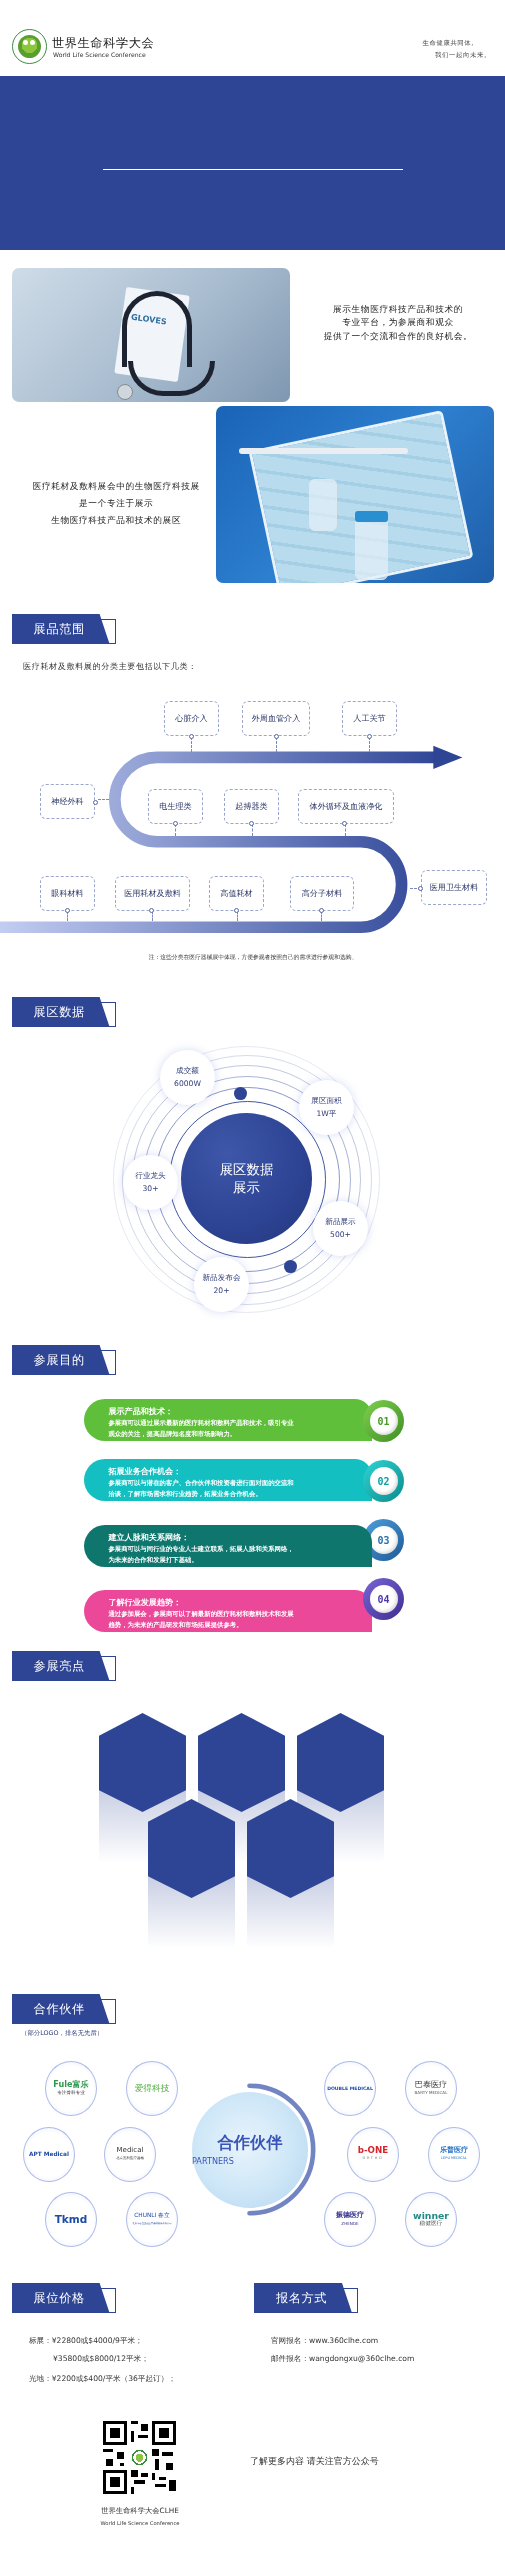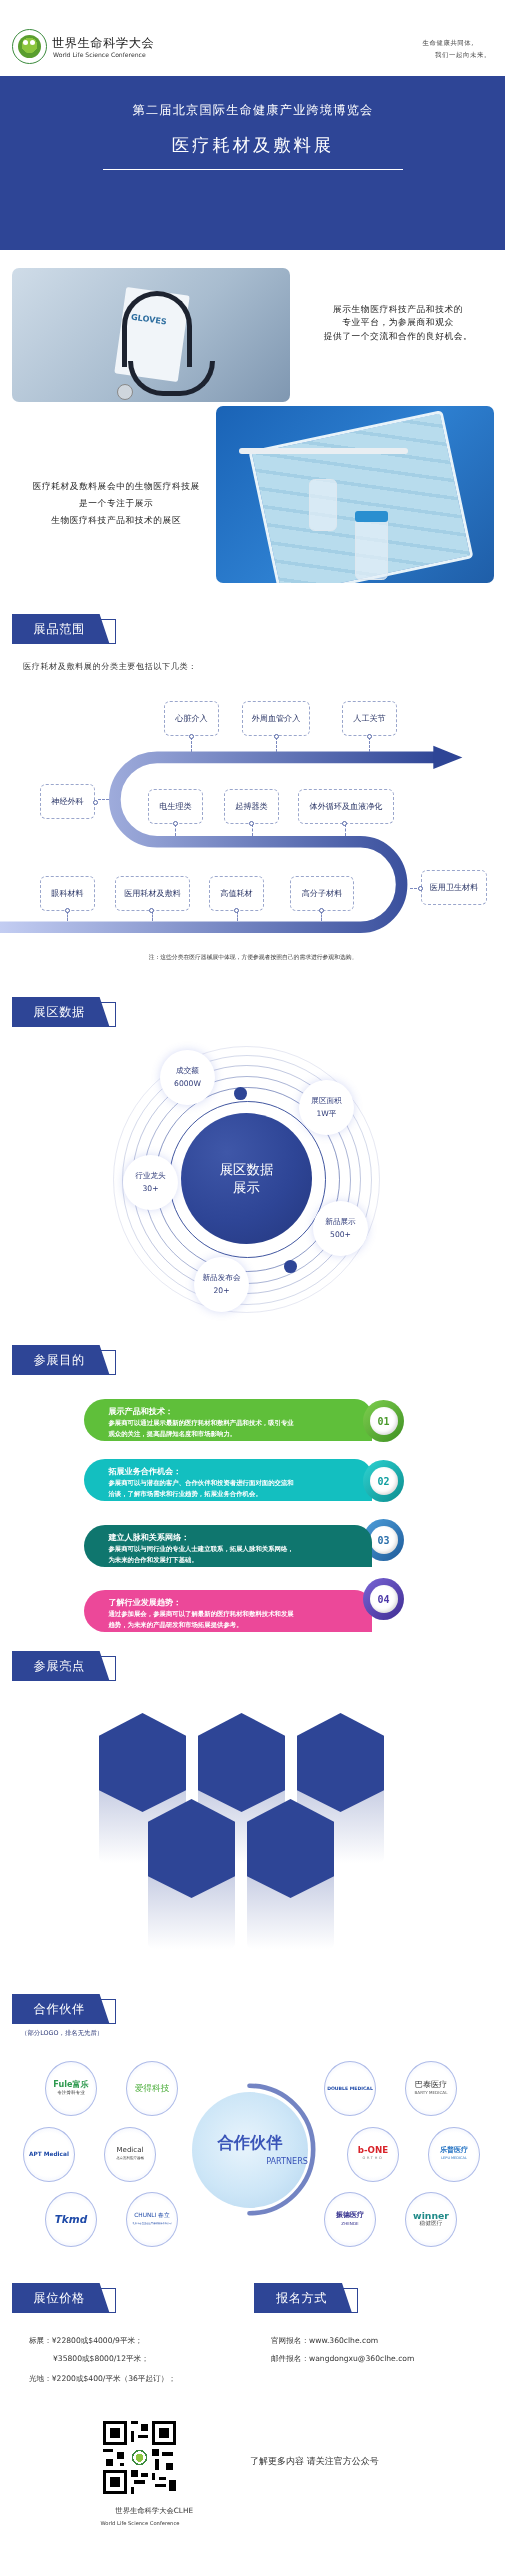--- a/index.html
+++ b/index.html
@@ -52,22 +52,20 @@
 
 <div class="abs logo">
     <div class="inner"></div>
   </div>
 <div class="abs brand-cn">世界生命科学大会</div>
 <div class="abs brand-en">World Life Science Conference</div>
 <div class="abs slogan" style="top:39px;right:32px">生命健康共同体,</div>
 <div class="abs slogan" style="top:51px;right:15px">我们一起向未来。</div>
 
 <div class="abs banner">
-  <div class="t" style="top:25.6px;font-size:12.2px;letter-spacing:1.2px">第二届北京国际生命健康产业跨境博览会</div>
-  <div class="t" style="top:57px;font-size:17.4px;letter-spacing:2.9px">医疗耗材及敷料展</div>
 </div>
 <div class="abs divider"></div>
 
 <div class="abs img1">
   <div class="abs" style="left:108px;top:23px;width:64px;height:87px;background:#f1f5f9;transform:rotate(8deg);border-radius:2.3px"></div>
   <div class="abs" style="left:119px;top:46px;font-size:8.1px;color:#2f6fa0;font-weight:bold;transform:rotate(8deg)">GLOVES</div>
   <div class="abs" style="left:116px;top:93px;width:87px;height:35px;border:5.2px solid #1d2330;border-top:none;border-radius:0 0 41px 41px"></div>
   <div class="abs" style="left:110px;top:23px;width:70px;height:76px;border:5.2px solid #1d2330;border-bottom:none;border-radius:35px 35px 0 0"></div>
   <div class="abs" style="left:105px;top:116px;width:16.3px;height:16.3px;border-radius:50%;background:#cfd6dd;border:1.7px solid #888"></div>
 </div>
@@ -260,21 +258,21 @@
     <div class="outline"></div>
   <div class="lbl">合作伙伴</div>
 </div>
 <div class="abs" style="left:21px;top:2029px;font-size:6.4px;color:#2e3a78">（部分LOGO，排名无先后）</div>
 
 <div class="abs globe">
   <svg class="abs" style="left:-11.6px;top:-11.6px" width="139" height="139" viewBox="0 0 240 240">
       <path d="M120 10 A110 110 0 0 1 120 230" fill="none" stroke="#5b6fb8" stroke-width="8" stroke-linecap="round" opacity=".85"></path>
     </svg>
   <div class="abs" style="left:0;top:40px;width:116px;text-align:center;font-size:16.3px;font-weight:bold;color:#3a55b8">合作伙伴</div>
-  <div class="abs" style="left:0;top:64px;width:116px;text-align:right;font-size:8.1px;color:#3a55b8">PARTNERS</div>
+  <div class="abs" style="left:0;top:64px;width:116px;text-align:left;font-size:8.1px;color:#3a55b8">PARTNERS</div>
 </div>
 
 <div>
   <div class="pc" style="left:45px;top:2061px">
       <div style="font-weight:bold;font-size:8.1px;color:#2e9a4f">Fule富乐</div>
       <div style="font-size:4.6px">专注骨科专业</div>
     </div>
   <div class="pc" style="left:126px;top:2061px">
       <div style="font-size:8.7px;color:#4cae3b">爱得科技</div>
     </div>
@@ -296,21 +294,21 @@
   <div class="pc" style="left:347px;top:2127px">
       <div style="font-size:8.7px;color:#d8232a;font-weight:bold">b-ONE</div>
       <div style="font-size:3.5px;letter-spacing:1.7px;color:#777">ORTHO</div>
     </div>
   <div class="pc" style="left:428px;top:2127px">
       <div style="font-size:7px;color:#1e6fc2;font-weight:bold">乐普医疗</div>
       <div style="font-size:3.5px;color:#1e6fc2">LEPU MEDICAL</div>
     </div>
 
   <div class="pc" style="left:45px;top:2192px">
-      <div style="font-size:10.5px;font-style:italic;font-weight:bold;color:#1f4aa8">Tkmd</div>
+      <div style="font-size:10.5px;font-weight:bold;color:#1f4aa8">Tkmd</div>
     </div>
   <div class="pc" style="left:126px;top:2192px">
       <div style="font-size:5.8px;color:#1f4aa8">CHUNLI 春立</div>
       <div style="font-size:2.3px;color:#1f4aa8">北京市春立正达医疗器械股份有限公司</div>
     </div>
   <div class="pc" style="left:324px;top:2192px">
       <div style="font-size:7px;font-weight:bold;color:#2e2a8a">振德医疗</div>
       <div style="font-size:4.1px;color:#2e2a8a">ZHENDE</div>
     </div>
   <div class="pc" style="left:405px;top:2192px">
@@ -366,16 +364,16 @@
       <rect x="8" y="19" width="1" height="2"></rect>
     <rect x="14" y="15" width="1" height="2"></rect>
       <rect x="16" y="16" width="2" height="1"></rect>
       <rect x="15" y="18" width="3" height="1"></rect>
       <rect x="19" y="17" width="2" height="3"></rect>
   </g>
   <rect x="8" y="8" width="5" height="5" fill="#fff"></rect>
   <circle cx="10.5" cy="10.5" r="2" fill="none" stroke="#3c8b3e" stroke-width=".4"></circle>
     <circle cx="10.5" cy="10.6" r="1.1" fill="#8cc63f"></circle>
 </svg>
-<div class="abs" style="left:87px;top:2506px;width:106px;text-align:right;font-size:7.3px;color:#333">世界生命科学大会CLHE</div>
+<div class="abs" style="left:87px;top:2506px;width:106px;text-align:center;font-size:7.3px;color:#333">世界生命科学大会CLHE</div>
 <div class="abs" style="left:87px;top:2520px;width:106px;text-align:center;font-size:5.2px;color:#333">World Life Science Conference</div>
 <div class="abs" style="left:250px;top:2455px;font-size:9px;color:#333">了解更多内容 请关注官方公众号</div>
 
 
 </body></html>

